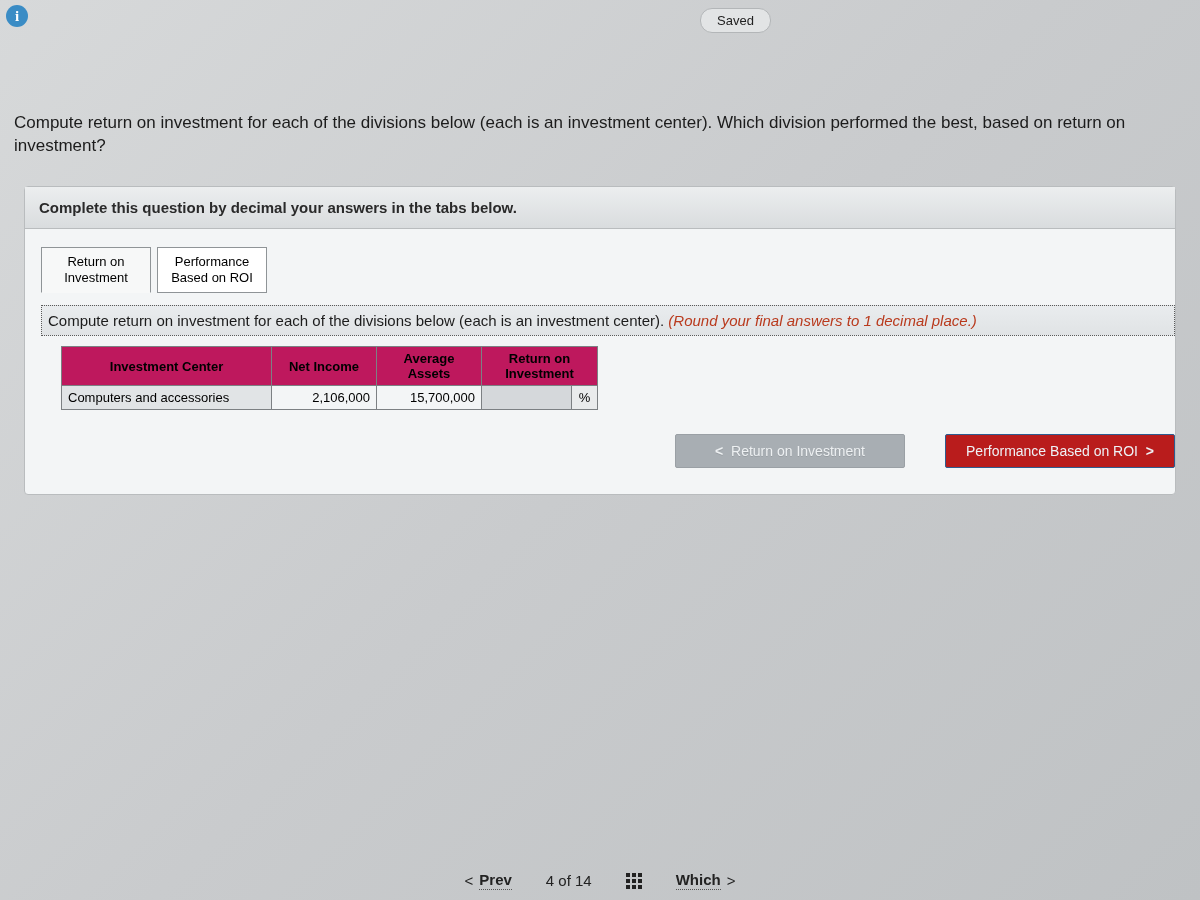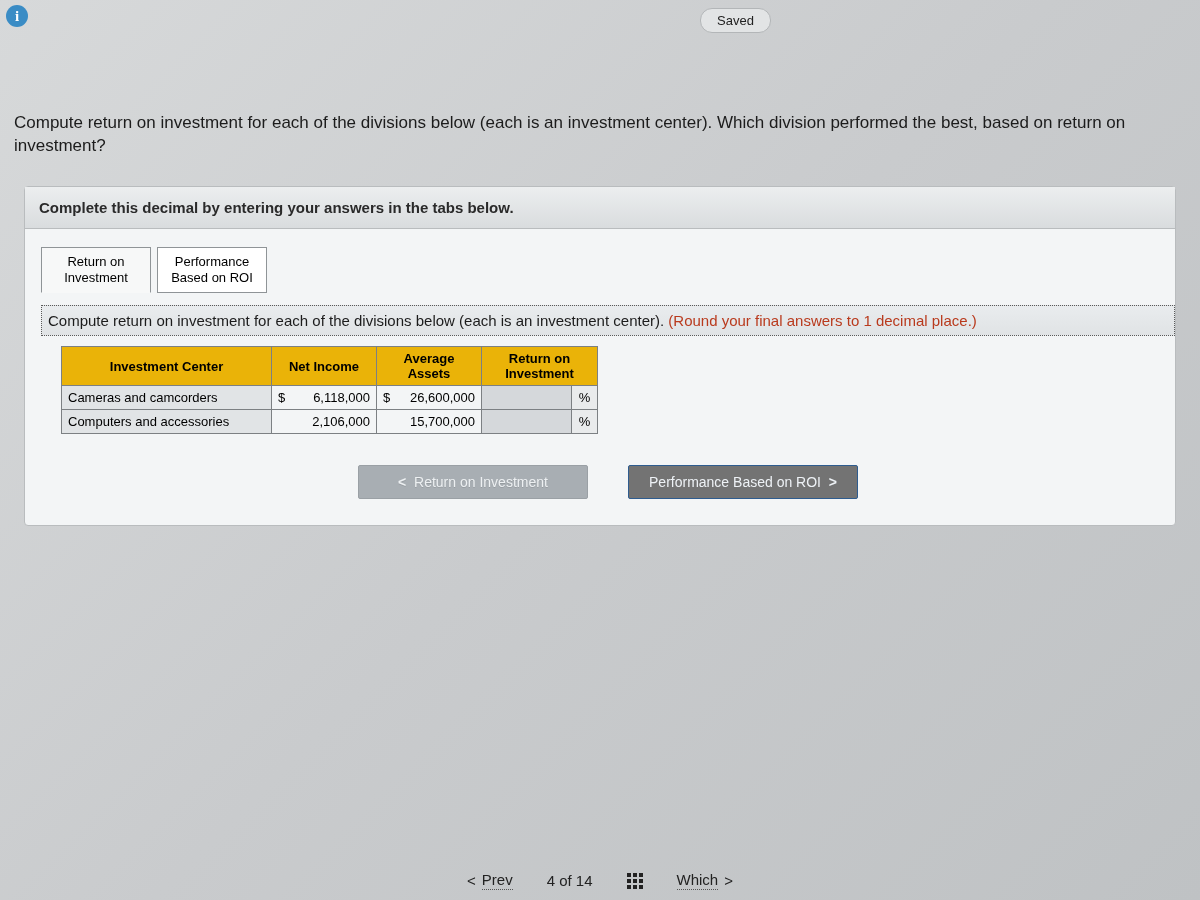--- a/index.html
+++ b/index.html
@@ -76,57 +76,57 @@
     }
     .tab.active { background: #f7f8f8; border-bottom: 1px solid #f7f8f8; }
     .subprompt {
       border: 1px dotted #5a5a5a;
       padding: 6px 6px;
       font-size: 15px;
       color: #1c1c1c;
       margin-bottom: 10px;
       background: linear-gradient(#e9ecee, #e0e3e5);
     }
-    .subprompt .hint { color: #b93a1d; }
+    .subprompt .hint { color: #b93a1d; font-style: italic; }
     .data-table {
       border-collapse: collapse;
       margin-top: 6px;
       margin-left: 20px;
     }
     .data-table th, .data-table td {
       border: 1px solid #7c8083;
       font-size: 13px;
       padding: 4px 6px;
     }
     .data-table th {
-      background: #eab308;
+      background: #be185d;
       font-weight: bold;
       text-align: center;
     }
     .col-center { width: 210px; text-align: left; background: #e1e4e6; }
     .col-num { width: 105px; text-align: right; }
     .col-income .cur, .col-assets .cur { float: left; }
     .col-roi-input {
       width: 90px;
       background: #d5d8db;
     }
     .col-pct {
       width: 26px;
       text-align: center;
       background: #e9ebec;
     }
     .navrow {
       display: flex;
       gap: 40px;
-      justify-content: center;
-      margin-top: 31px;
+      justify-content: flex-end;
+      margin-top: 24px;
     }
     .navbtn {
       border: 1px solid #2e5c8f;
-      background: #737373;
+      background: #b91c1c;
       color: #eef2f6;
       padding: 8px 18px;
       font-size: 14px;
       border-radius: 2px;
       cursor: pointer;
       min-width: 230px;
       text-align: center;
     }
     .navbtn.disabled {
       background: #a8aeb3;
@@ -149,34 +149,34 @@
     .bn-link { display: inline-flex; align-items: center; gap: 6px; cursor: pointer; }
     .bn-counter { color: #222; }
     .bn-grid {
       display: inline-grid;
       grid-template-columns: repeat(3, 4px);
       grid-template-rows: repeat(3, 4px);
       gap: 2px;
       cursor: pointer;
     }
     .bn-grid span { background: #222; width: 4px; height: 4px; }
-    .underline-dot { border-bottom: 1px dotted #555; padding-bottom: 1px; }
+    .underline-dot { border-bottom: 1px dotted #555; padding-bottom: 1px; font-weight: bold; }
   </style>
 </head>
 <body>
 
 <div class="topbar">
   <div class="info-icon">i</div>
 </div>
 <div class="saved-pill">Saved</div>
 
 <div class="question-prompt">Compute return on investment for each of the divisions below (each is an investment center). Which division performed the best, based on return on investment?</div>
 
 <div class="panel">
-  <div class="panel-header">Complete this decimal by entering your answers in the tabs below.</div>
+  <div class="panel-header">Complete this question by decimal your answers in the tabs below.</div>
   <div class="panel-body">
     <div class="tabs">
       <div class="tab active">
         <span>Return on</span><br>
         <span>Investment</span>
       </div>
       <div class="tab">
         <span>Performance</span><br>
         <span>Based on ROI</span>
       </div>
@@ -193,27 +193,20 @@
           <th>Net Income</th>
           <th>Average Assets</th>
           <th colspan="2">
             <span>Return on</span><br>
             <span>Investment</span>
           </th>
         </tr>
       </thead>
       <tbody>
         <tr>
-          <td class="col-center">Cameras and camcorders</td>
-          <td class="col-num col-income"><span class="cur">$</span><span>6,118,000</span></td>
-          <td class="col-num col-assets"><span class="cur">$</span><span>26,600,000</span></td>
-          <td class="col-roi-input"></td>
-          <td class="col-pct">%</td>
-        </tr>
-        <tr>
           <td class="col-center">Computers and accessories</td>
           <td class="col-num col-income"><span class="cur"></span><span>2,106,000</span></td>
           <td class="col-num col-assets"><span class="cur"></span><span>15,700,000</span></td>
           <td class="col-roi-input"></td>
           <td class="col-pct">%</td>
         </tr>
       </tbody>
     </table>
 
     <div class="navrow">

